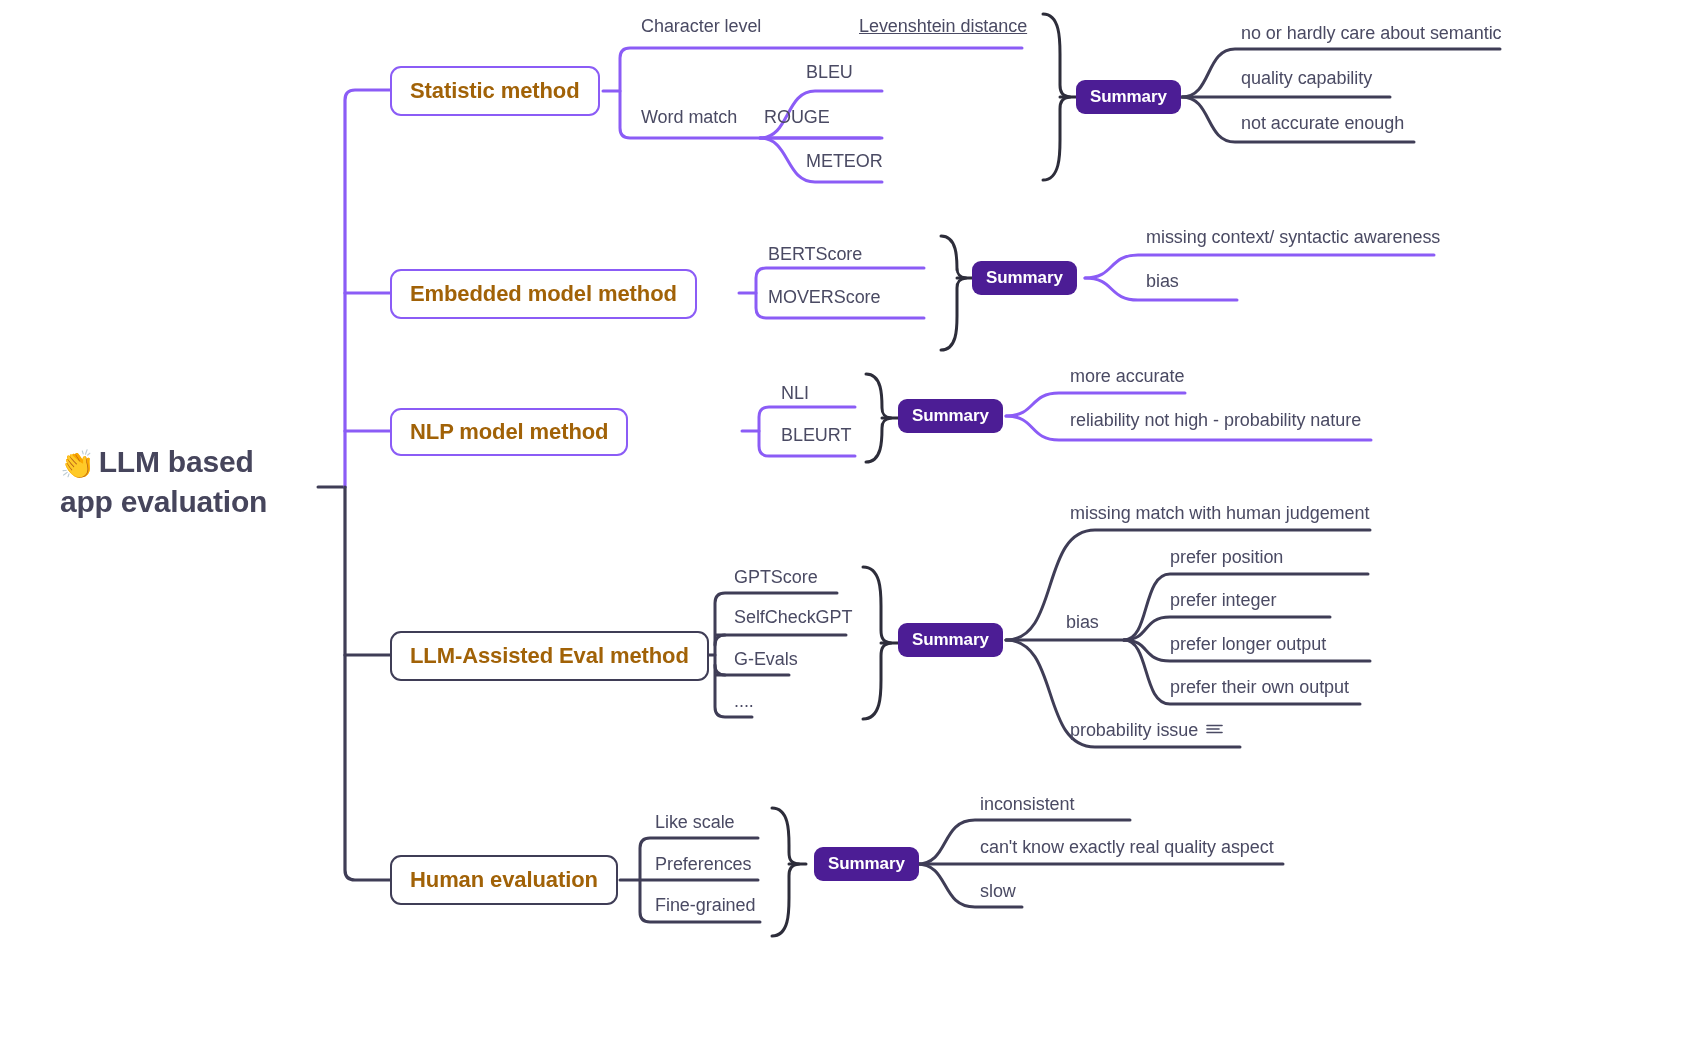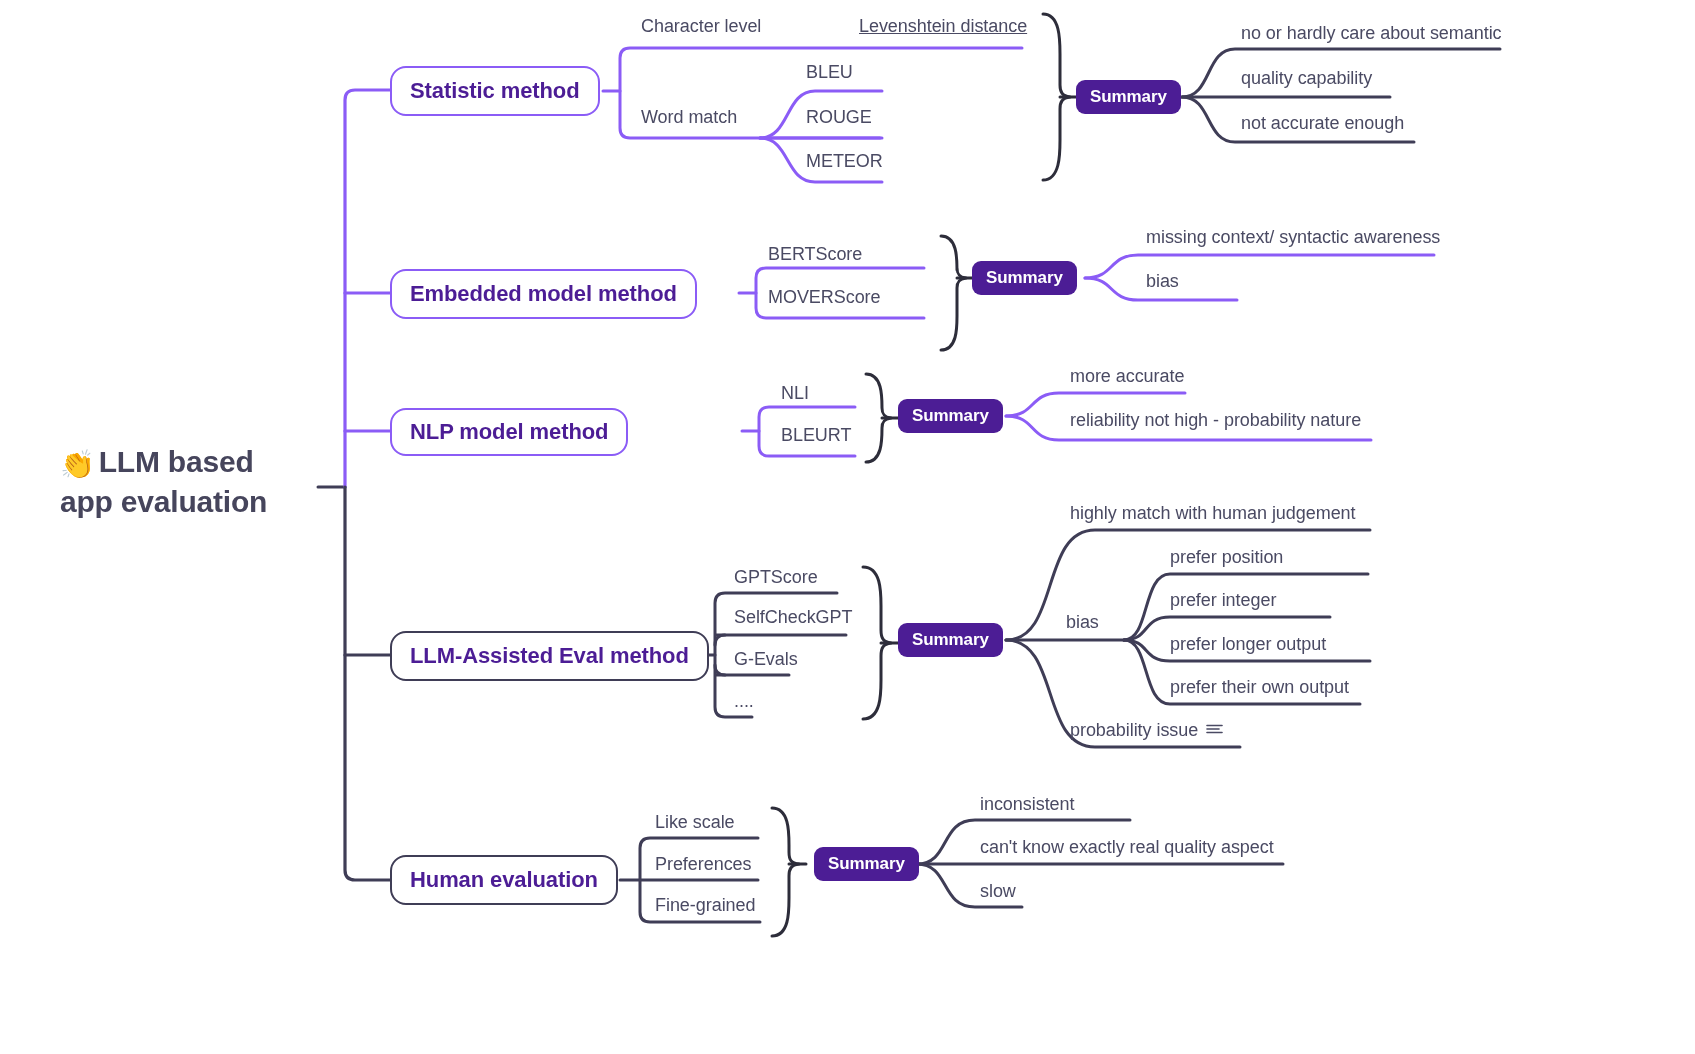--- a/index.html
+++ b/index.html
@@ -20,26 +20,26 @@
     line-height:1.28;
     color:#46455c;
     letter-spacing:-0.2px;
   }
   .root-emoji{font-size:28px;vertical-align:-2px;margin-right:4px;}
 
   .node{
     position:absolute;
     box-sizing:border-box;
     background:#ffffff;
-    border-radius:16px;
+    border-radius:11px;
     display:flex;align-items:center;
     padding:0 18px;
     font-size:22px;
     font-weight:bold;
-    color:#4c1d95;
+    color:#a16207;
     white-space:nowrap;
     letter-spacing:-0.1px;
   }
   .node.purple{border:2.4px solid #8b5cf6;}
   .node.dark{border:2.4px solid #3f3d56;}
 
   .leaf{
     position:absolute;
     font-size:18px;
     color:#4a4a63;
@@ -161,21 +161,21 @@
   <span>app evaluation</span>
 </div>
 
 <div class="node purple" style="left:390px;top:66px;height:50px;">
   <span>Statistic method</span>
 </div>
 <div class="leaf" style="left:641px;top:17px;">Character level</div>
 <div class="leaf" style="left:859px;top:17px;text-decoration:underline;">Levenshtein distance</div>
 <div class="leaf" style="left:641px;top:108px;">Word match</div>
 <div class="leaf" style="left:806px;top:63px;">BLEU</div>
-<div class="leaf" style="left:806px;top:108px;">ROUGE</div>
+<div class="leaf" style="left:764px;top:108px;">ROUGE</div>
 <div class="leaf" style="left:806px;top:152px;">METEOR</div>
 <div class="badge" style="left:1076px;top:80px;">Summary</div>
 <div class="leaf" style="left:1241px;top:24px;">no or hardly care about semantic</div>
 <div class="leaf" style="left:1241px;top:69px;">quality capability</div>
 <div class="leaf" style="left:1241px;top:114px;">not accurate enough</div>
 
 <div class="node purple" style="left:390px;top:269px;height:50px;">
   <span>Embedded model method</span>
 </div>
 <div class="leaf" style="left:768px;top:245px;">BERTScore</div>
@@ -194,21 +194,21 @@
 <div class="leaf" style="left:1070px;top:411px;">reliability not high - probability nature</div>
 
 <div class="node dark" style="left:390px;top:631px;height:50px;">
   <span>LLM-Assisted Eval method</span>
 </div>
 <div class="leaf" style="left:734px;top:568px;">GPTScore</div>
 <div class="leaf" style="left:734px;top:608px;">SelfCheckGPT</div>
 <div class="leaf" style="left:734px;top:650px;">G-Evals</div>
 <div class="leaf" style="left:734px;top:692px;">....</div>
 <div class="badge" style="left:898px;top:623px;">Summary</div>
-<div class="leaf" style="left:1070px;top:504px;">highly match with human judgement</div>
+<div class="leaf" style="left:1070px;top:504px;">missing match with human judgement</div>
 <div class="leaf" style="left:1066px;top:613px;">bias</div>
 <div class="leaf" style="left:1070px;top:721px;">probability issue</div>
 <svg class="note-icon" style="left:1206px;top:723px;" viewBox="0 0 17 12">
   <g stroke="#4a4a63" stroke-width="1.6" stroke-linecap="round">
     <line x1="1" y1="2.5" x2="16" y2="2.5"></line>
     <line x1="1" y1="6" x2="13" y2="6"></line>
     <line x1="1" y1="9.5" x2="16" y2="9.5"></line>
   </g>
 </svg>
 <div class="leaf" style="left:1170px;top:548px;">prefer position</div>

